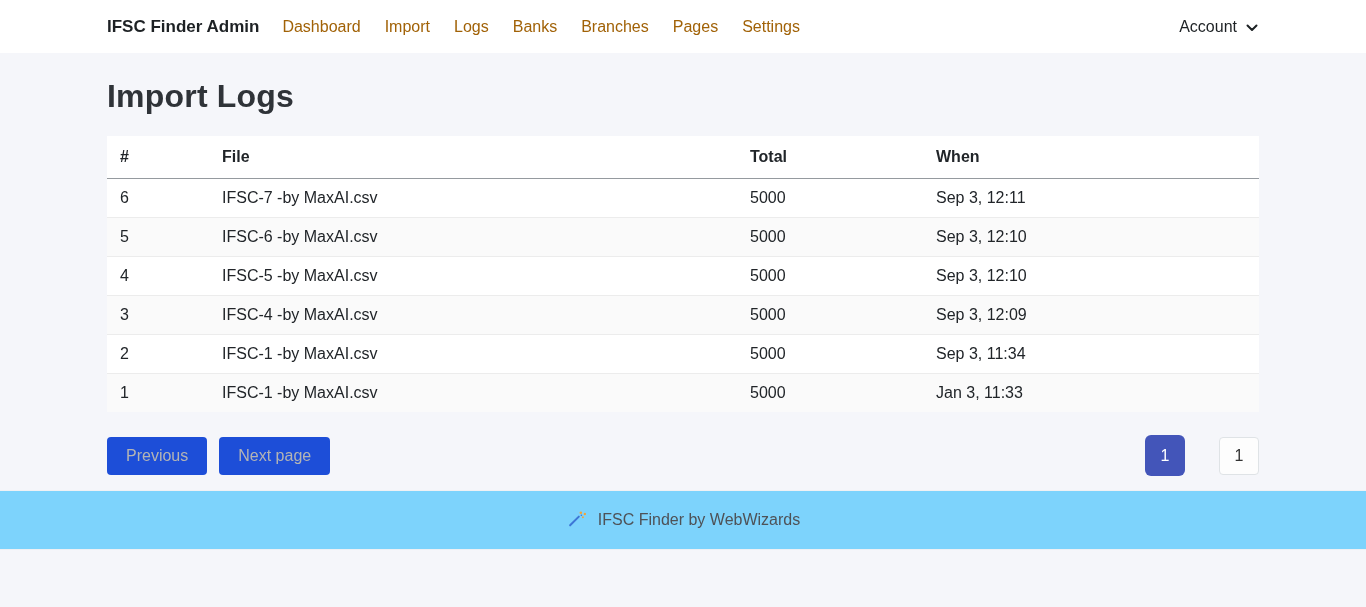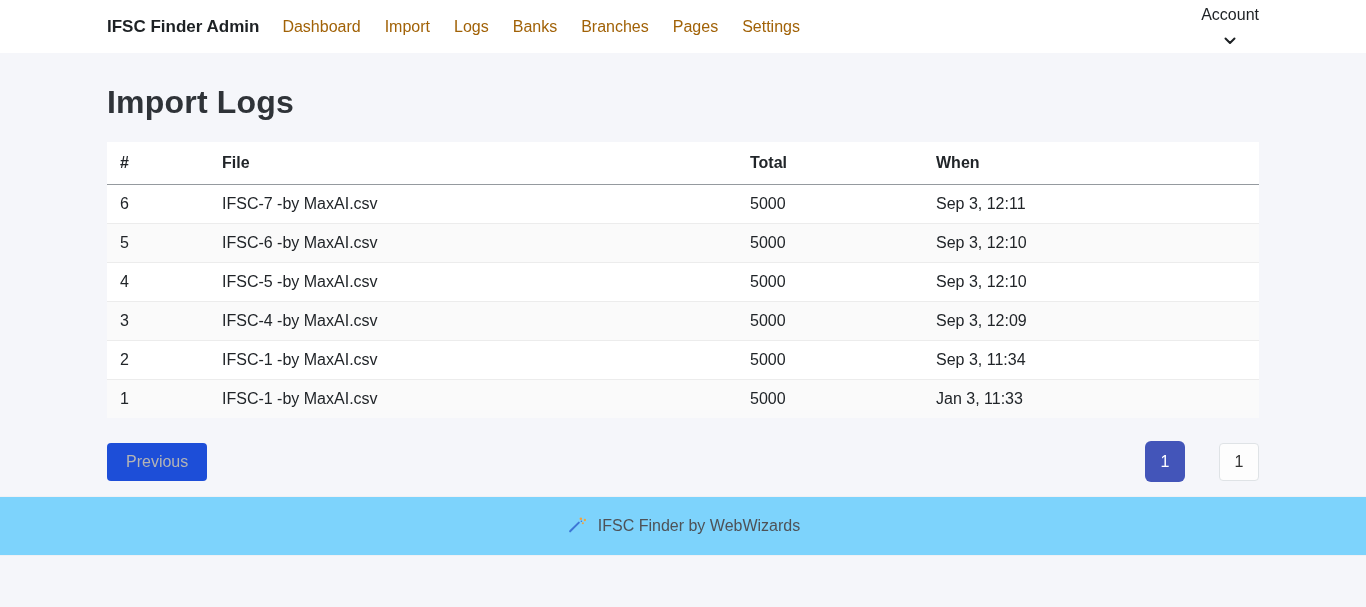--- a/index.html
+++ b/index.html
@@ -42,31 +42,30 @@
     cursor: pointer;
     white-space: nowrap;
   }
   .account-toggle {
     display: flex;
     align-items: center;
     gap: 8px;
     font-size: 16px;
     color: #1d2124;
     cursor: pointer;
-    flex-direction: column;
   }
   .chevron-down { display: inline-flex; margin-top: 2px; }
 
   
   .main { padding-top: 21px; }
   .page-title {
     font-size: 32px;
     font-weight: 600;
     color: #2f3338;
-    margin: 10px 0 21px 0;
+    margin: 4px 0 21px 0;
     letter-spacing: 0.2px;
   }
 
   
   .table-wrap { background: #ffffff; }
   table.logs {
     width: 100%;
     border-collapse: collapse;
     font-size: 16px;
   }
@@ -230,20 +229,21 @@
     <td>5000</td>
     <td>Jan 3, 11:33</td>
   </tr>
           </tbody>
       </table>
     </div>
 
     <div class="pagination-bar">
       <div class="pager-left">
         <button class="btn-muted">Previous</button>
+        <button class="btn-muted">Next page</button>
       </div>
       <div class="pager-right">
         <button class="page-btn-active">1</button>
         <button class="page-btn">1</button>
       </div>
     </div>
   </div>
 </main>
 
 <footer class="footer">

